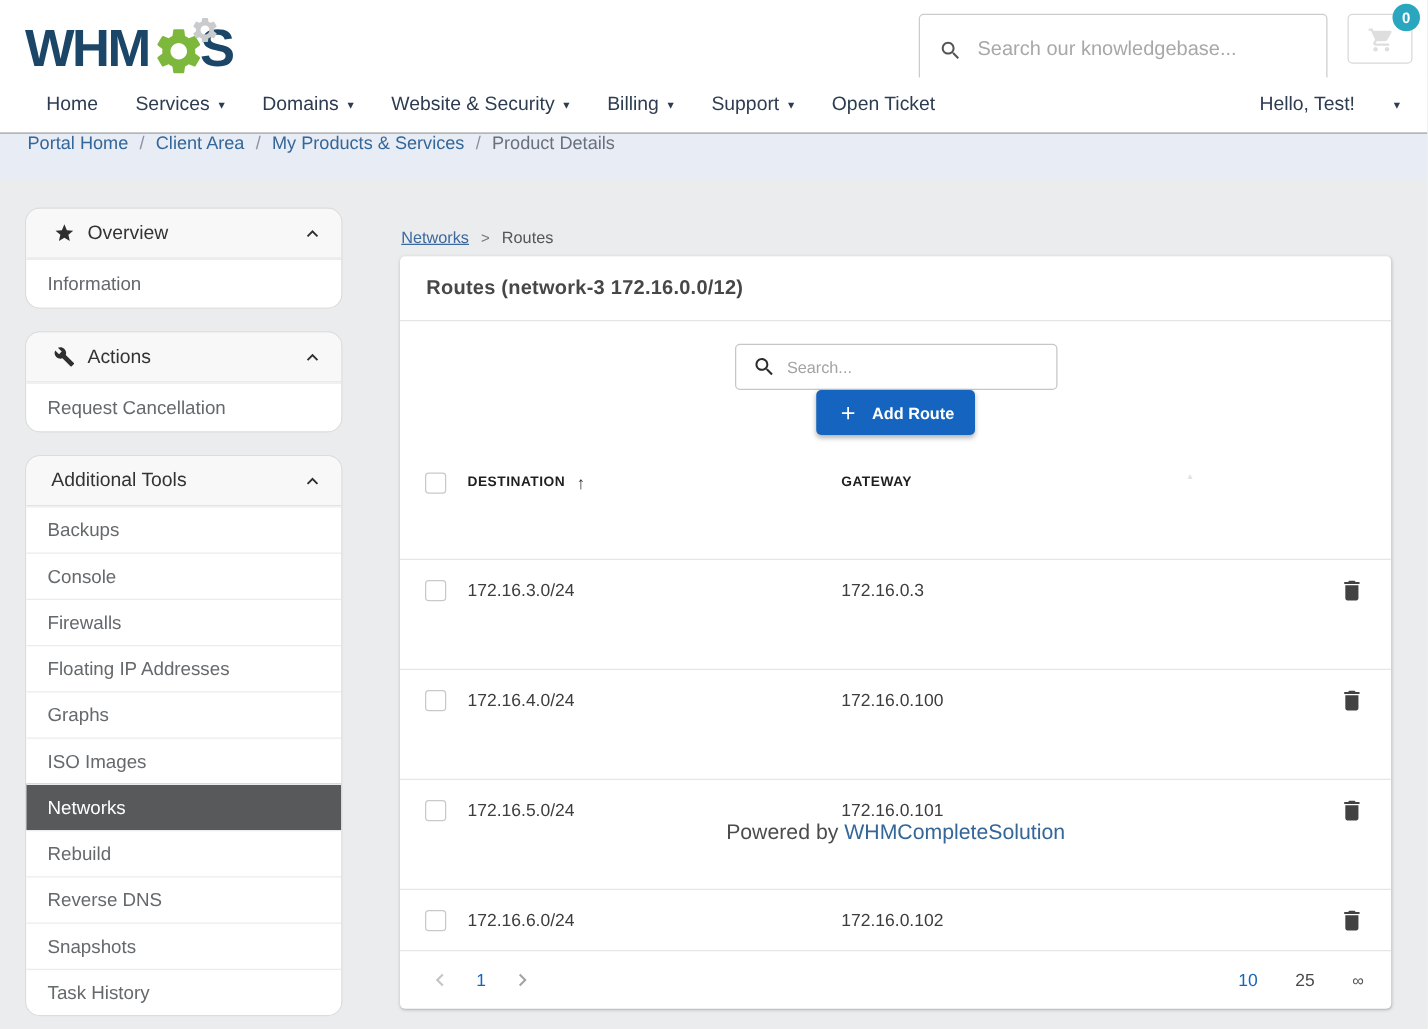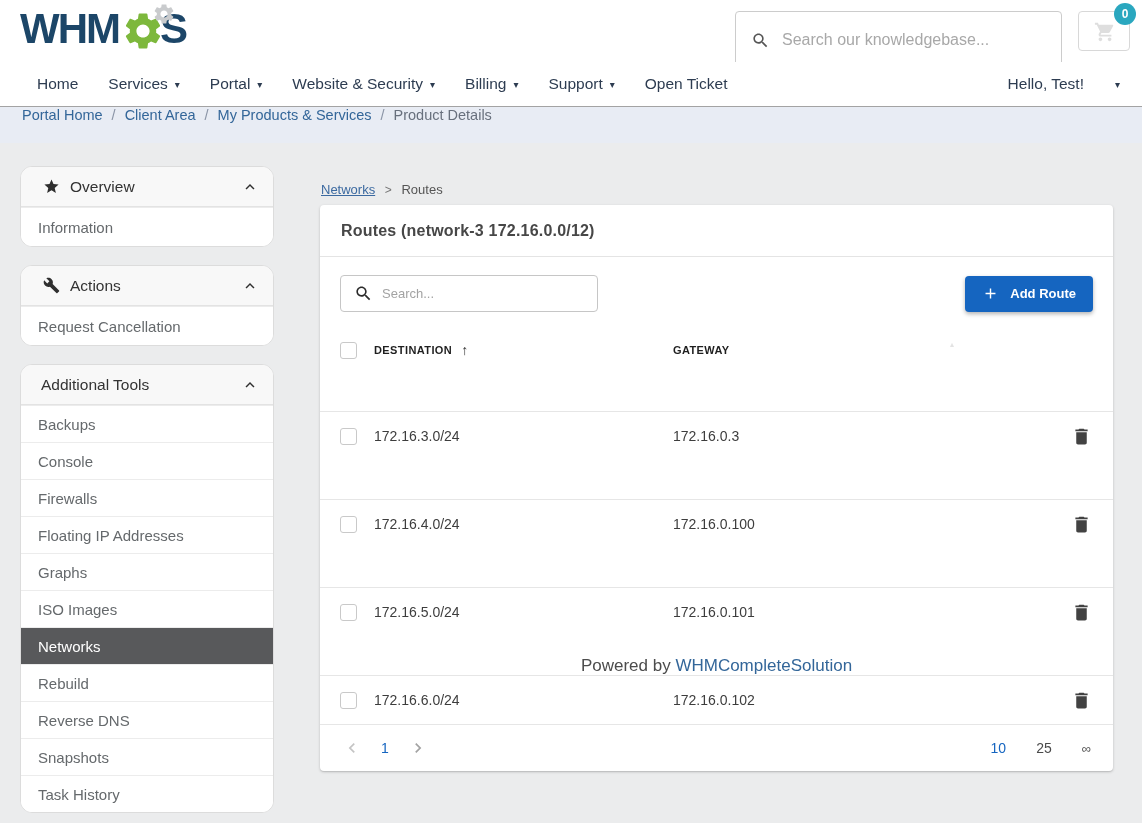--- a/index.html
+++ b/index.html
@@ -4,21 +4,21 @@
 <style>
   * { margin:0; padding:0; box-sizing:border-box; }
   html,body { background:#ebebeb; }
   #page {
     position:relative; width:1142px; height:823px; overflow:hidden;
     background:#ebeced; font-family:"Liberation Sans", sans-serif;
   }
 
   
   .top-header { position:absolute; top:0; left:0; width:1142px; height:106px; background:#fff; }
-  .logo { position:absolute; left:20px; top:4px; height:50px; display:flex; align-items:center; cursor:pointer; }
+  .logo { position:absolute; left:20px; top:14px; height:50px; display:flex; align-items:center; cursor:pointer; }
   .logo-txt { font-size:42px; font-weight:bold; color:#1c4668; letter-spacing:-2px; line-height:50px; }
   .gear-wrap { position:relative; width:46px; height:50px; margin:0 1px 0 2px; }
   .gear-big { position:absolute; left:0; top:5px; width:44px; height:44px; fill:#7db83c; }
   .gear-small { position:absolute; right:-9px; top:-2px; width:24px; height:24px; fill:#c9cbcd; }
   .logo-s { margin-left:-8px; }
 
   .kb-search { position:absolute; left:735px; top:11px; width:327px; height:58px;
     border:1px solid #ccc; border-radius:4px; background:#fff; display:flex; align-items:center; }
   .kb-search svg { width:19px; height:19px; fill:#555; margin:0 12px 0 15px; flex:0 0 auto; }
   .kb-search input { border:0; outline:0; flex:1; font-size:16px; color:#555;
@@ -64,21 +64,21 @@
   .main { position:absolute; left:320px; top:182px; width:793px; }
   .module-crumb { font-size:13px; margin-bottom:8px; padding-left:1px; }
   .module-crumb .mlink { color:#3b69a0; text-decoration:underline; cursor:pointer; }
   .module-crumb .msep { color:#777; margin:0 6px; font-size:12px; }
   .module-crumb .mcur { color:#555; }
 
   .card { background:#fff; border-radius:4px; box-shadow:0 1px 3px rgba(0,0,0,.18), 0 1px 1px rgba(0,0,0,.08); }
   .card-title { padding:17px 21px 16px; font-size:16px; font-weight:bold; color:#474747;
     border-bottom:1px solid #e4e4e4; letter-spacing:.2px; }
 
-  .toolbar { display:flex; align-items:center; justify-content:space-between; padding:18px 20px 16px; }
+  .toolbar { display:flex; align-items:center; justify-content:space-between; padding:18px 20px 16px;flex-direction:column; }
   .tbl-search { width:258px; height:37px; border:1px solid #c6c6c6; border-radius:4px;
     display:flex; align-items:center; background:#fff; }
   .tbl-search svg { width:19px; height:19px; fill:#2b2b2b; margin:0 9px 0 13px; flex:0 0 auto; }
   .tbl-search input { border:0; outline:0; flex:1; font-size:13px; color:#444;
     font-family:"Liberation Sans",sans-serif; background:transparent; }
   .tbl-search input::placeholder { color:#a3a3a3; }
   .add-btn { height:36px; padding:0 17px; background:#1565c0; border:none; border-radius:4px;
     color:#fff; font-size:13px; font-weight:bold; display:flex; align-items:center; gap:11px;
     cursor:pointer; box-shadow:0 2px 4px rgba(0,0,0,.3); font-family:"Liberation Sans",sans-serif; }
   .add-btn svg { width:17px; height:17px; fill:#fff; }
@@ -149,21 +149,21 @@
     <div class="nav-row">
       <div class="nav-items">
         <div class="nav-item">
             <span>Home</span>
           </div>
         <div class="nav-item">
             <span>Services</span>
             <span class="caret">▾</span>
           </div>
         <div class="nav-item">
-            <span>Portal</span>
+            <span>Domains</span>
             <span class="caret">▾</span>
           </div>
         <div class="nav-item">
             <span>Website &amp; Security</span>
             <span class="caret">▾</span>
           </div>
         <div class="nav-item">
             <span>Billing</span>
             <span class="caret">▾</span>
           </div>

